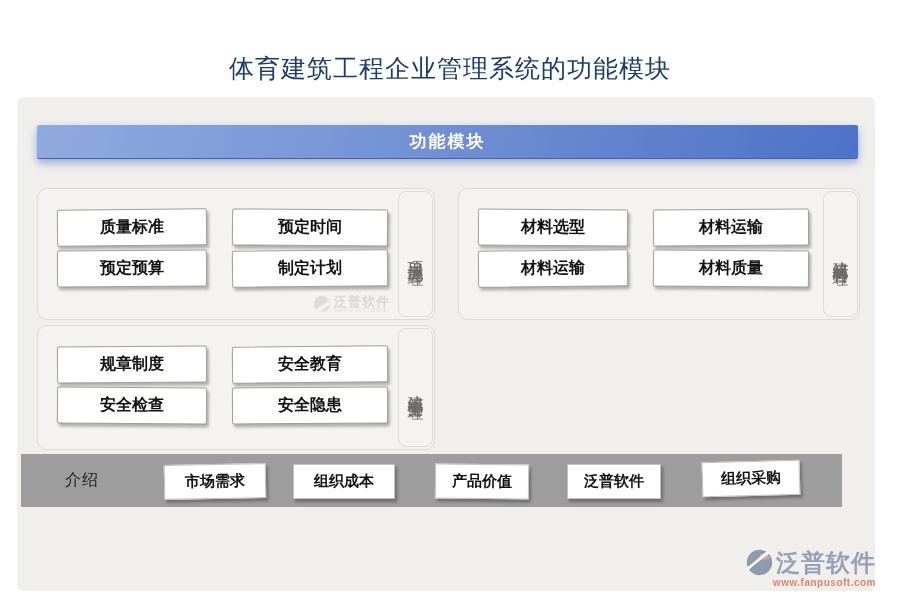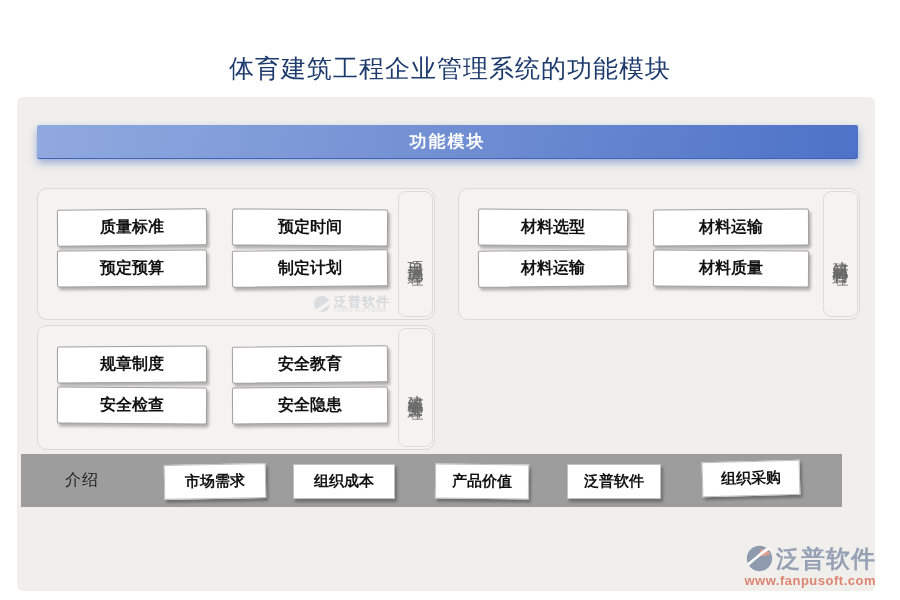--- a/index.html
+++ b/index.html
@@ -65,21 +65,21 @@
   .ib0{left:143px;width:100px;transform:rotate(-1deg);}
   .ib1{left:272px;width:100px;text-align:right;}
   .ib2{left:414px;width:92px;transform:rotate(0.6deg);}
   .ib3{left:546px;width:92px;}
   .ib4{left:681px;width:96px;top:7px;transform:rotate(-1.6deg);}
 
   
   .brand{position:absolute;right:24px;bottom:12px;display:flex;flex-direction:column;align-items:flex-end;}
   .brand-row{display:flex;align-items:center;gap:3px;}
   .brand-cn{font-size:24px;font-weight:bold;color:#96a1b6;letter-spacing:1px;line-height:1;}
-  .brand-url{font-size:13px;font-weight:bold;color:#dd8570;letter-spacing:0.5px;margin-top:1px;}
+  .brand-url{font-size:10px;font-weight:bold;color:#dd8570;letter-spacing:0.5px;margin-top:1px;}
 </style>
 </head>
 <body>
 
 <div class="stage">
 
   <div class="page-title">体育建筑工程企业管理系统的功能模块</div>
 
   <div class="container">
 

